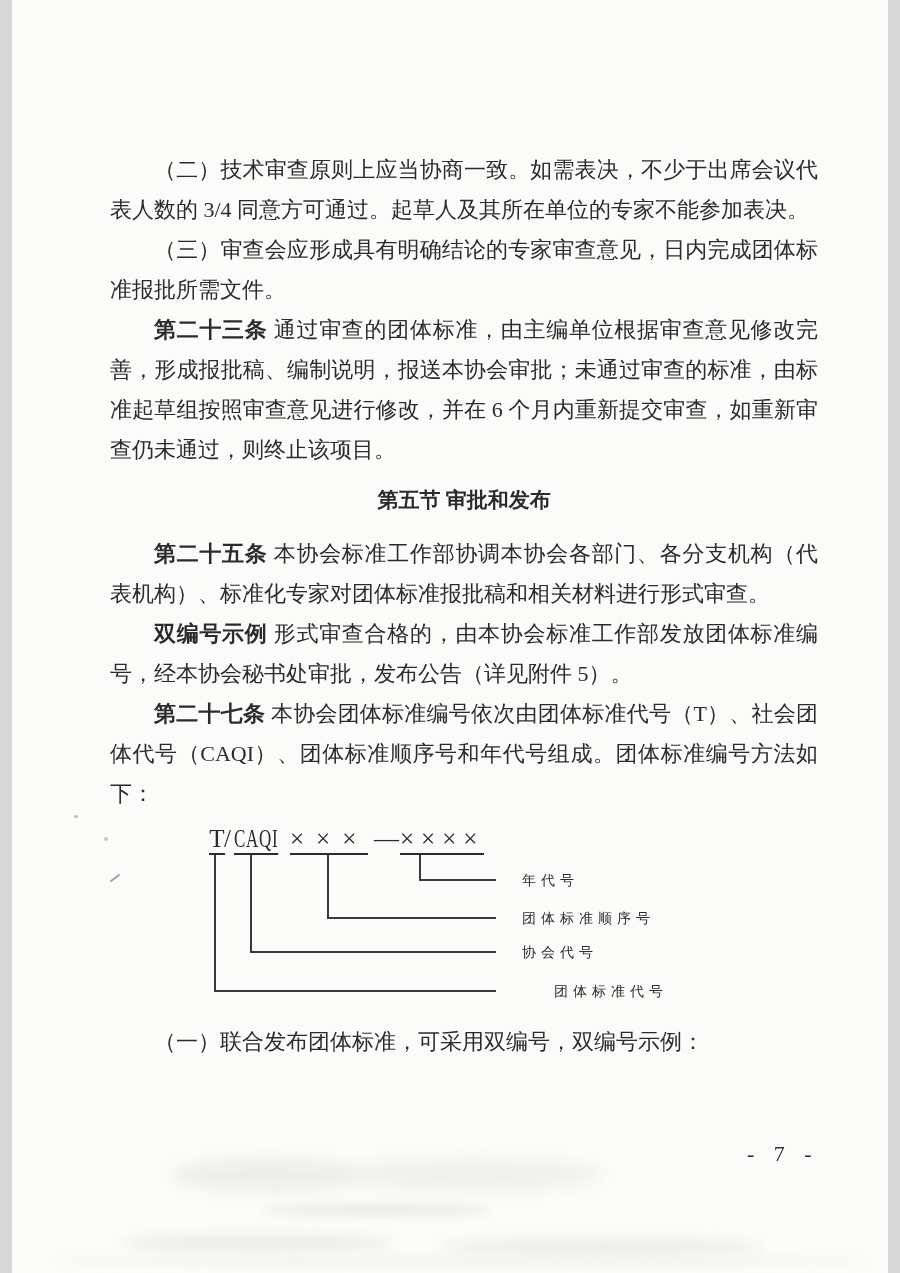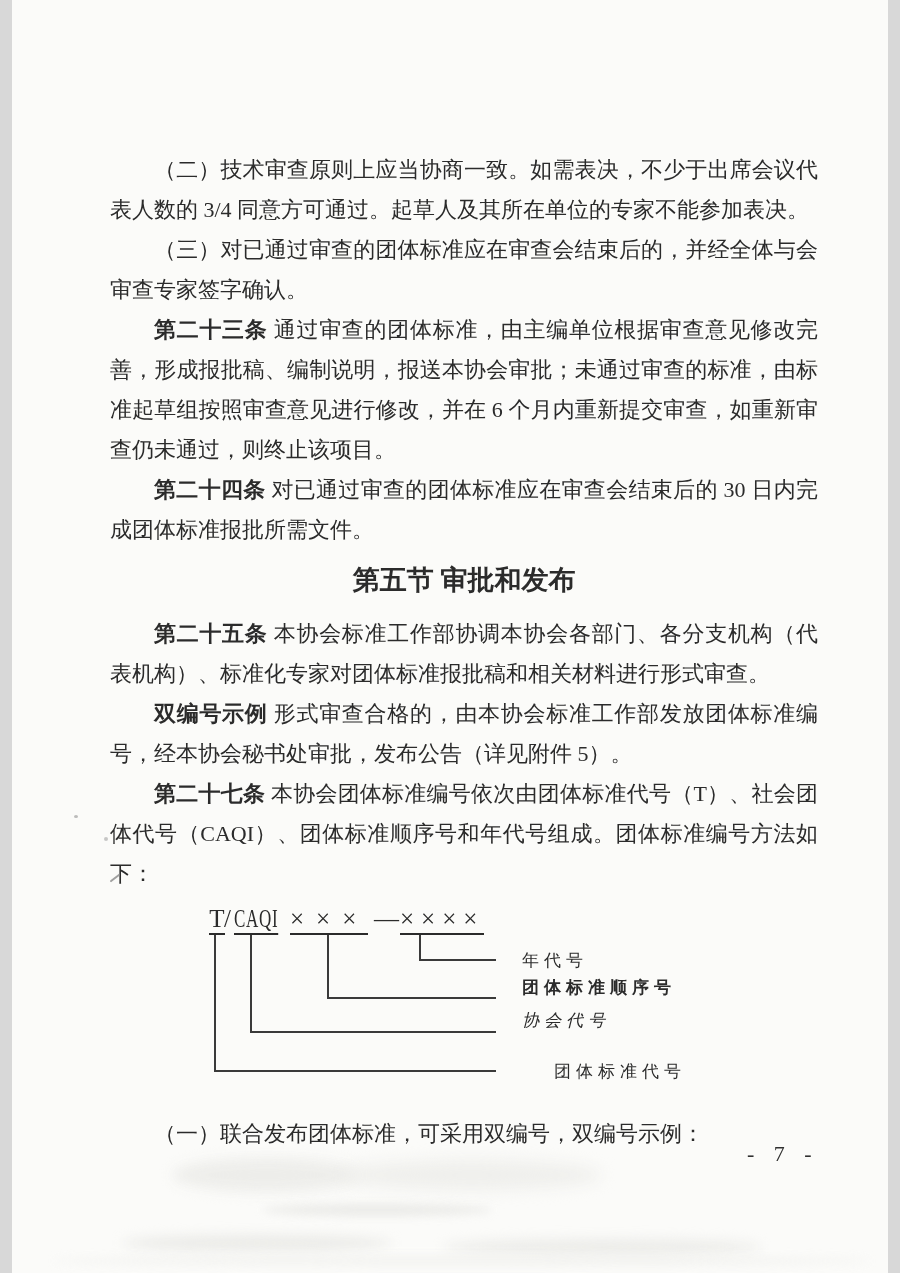--- a/index.html
+++ b/index.html
@@ -11,21 +11,21 @@
     overflow:hidden;
   }
   .content{position:absolute;left:98px;top:150px;width:708px;}
   p.body{
     margin:0;font-size:22px;line-height:40px;
     text-align:justify;text-justify:inter-ideograph;
     text-indent:2em;
   }
   p.body b{font-weight:bold;margin-top:30px;}
   p.heading{
-    margin:10px 0 14px;font-size:27px;line-height:40px;
+    margin:10px 0 14px;font-size:21px;line-height:40px;
     text-align:center;font-weight:bold;text-indent:0;
   }
   
   .diagram{position:relative;height:196px;}
   .seg{
     position:absolute;top:11px;height:28px;line-height:28px;
     font-size:25px;white-space:nowrap;
     font-family:"Liberation Serif","DejaVu Serif",serif;
   }
   .seg.u{border-bottom:2px solid var(--ink,#2b2b2b);}
@@ -37,28 +37,28 @@
   .seg-year{left:290px;letter-spacing:7px;}
   .conn{
     position:absolute;top:41px;
     border-left:2px solid #3a3a3a;border-bottom:2px solid #3a3a3a;
   }
   .conn-year{left:309px;width:75px;height:24px;}
   .conn-seq{left:217px;width:167px;height:62px;}
   .conn-assoc{left:140px;width:244px;height:96px;}
   .conn-std{left:104px;width:280px;height:135px;}
   .dlabel{
-    position:absolute;left:412px;font-size:17px;line-height:24px;
+    position:absolute;left:412px;font-size:14px;line-height:24px;
     letter-spacing:5px;white-space:nowrap;
   }
   .dlabel-year{top:55px;}
-  .dlabel-seq{top:82px;font-weight:bold;}
-  .dlabel-assoc{top:115px;font-style:italic;}
+  .dlabel-seq{top:93px;}
+  .dlabel-assoc{top:127px;}
   .dlabel-std{top:166px;margin-left:32px;}
-  .after-diagram p.body{margin-top:24px;}
+  .after-diagram p.body{margin-top:12px;}
   
   .page-number{
     position:absolute;left:735px;top:1141px;
     font-size:22px;letter-spacing:3px;word-spacing:8px;color:#303030;
   }
   
   .speck{position:absolute;background:#9a9a9a;border-radius:50%;}
   .speck1{left:62px;top:815px;width:4px;height:3px;opacity:.65;}
   .speck2{left:92px;top:837px;width:4px;height:4px;opacity:.55;}
   .speck3{left:97px;top:877px;width:12px;height:2px;border-radius:1px;
@@ -73,23 +73,22 @@
 </style>
 </head>
 <body>
 
 <div class="page" style="--ink: #2b2b2b; --page-bg: #fbfbf9;">
 
   <div class="content">
 
     <div id="paras-top">
         <p class="body"><span>（二）技术审查原则上应当协商一致。如需表决，不少于出席会议代表人数的 3/4 同意方可通过。起草人及其所在单位的专家不能参加表决。</span></p>
-        <p class="body"><span>（三）对已通过审查的团体标准应在审查会结束后的，并经全体与会审查专家签字确认。</span></p>
+        <p class="body"><span>（三）审查会应形成具有明确结论的专家审查意见，日内完成团体标准报批所需文件。</span></p>
         <p class="body"><b>第二十三条</b><span> 通过审查的团体标准，由主编单位根据审查意见修改完善，形成报批稿、编制说明，报送本协会审批；未通过审查的标准，由标准起草组按照审查意见进行修改，并在 6 个月内重新提交审查，如重新审查仍未通过，则终止该项目。</span></p>
-        <p class="body"><b>第二十四条</b><span> 对已通过审查的团体标准应在审查会结束后的 30 日内完成团体标准报批所需文件。</span></p>
         <p class="heading"><b>第五节 审批和发布</b></p>
         <p class="body"><b>第二十五条</b><span> 本协会标准工作部协调本协会各部门、各分支机构（代表机构）、标准化专家对团体标准报批稿和相关材料进行形式审查。</span></p>
         <p class="body"><b>双编号示例</b><span> 形式审查合格的，由本协会标准工作部发放团体标准编号，经本协会秘书处审批，发布公告（详见附件 5）。</span></p>
         <p class="body"><b>第二十七条</b><span> 本协会团体标准编号依次由团体标准代号（T）、社会团体代号（CAQI）、团体标准顺序号和年代号组成。团体标准编号方法如下：</span></p>
       </div>
 
     <div class="diagram">
       <span class="seg seg-t u">T</span>
       <span class="seg seg-slash">/</span>
       <span class="seg seg-caqi u">CAQI</span>

